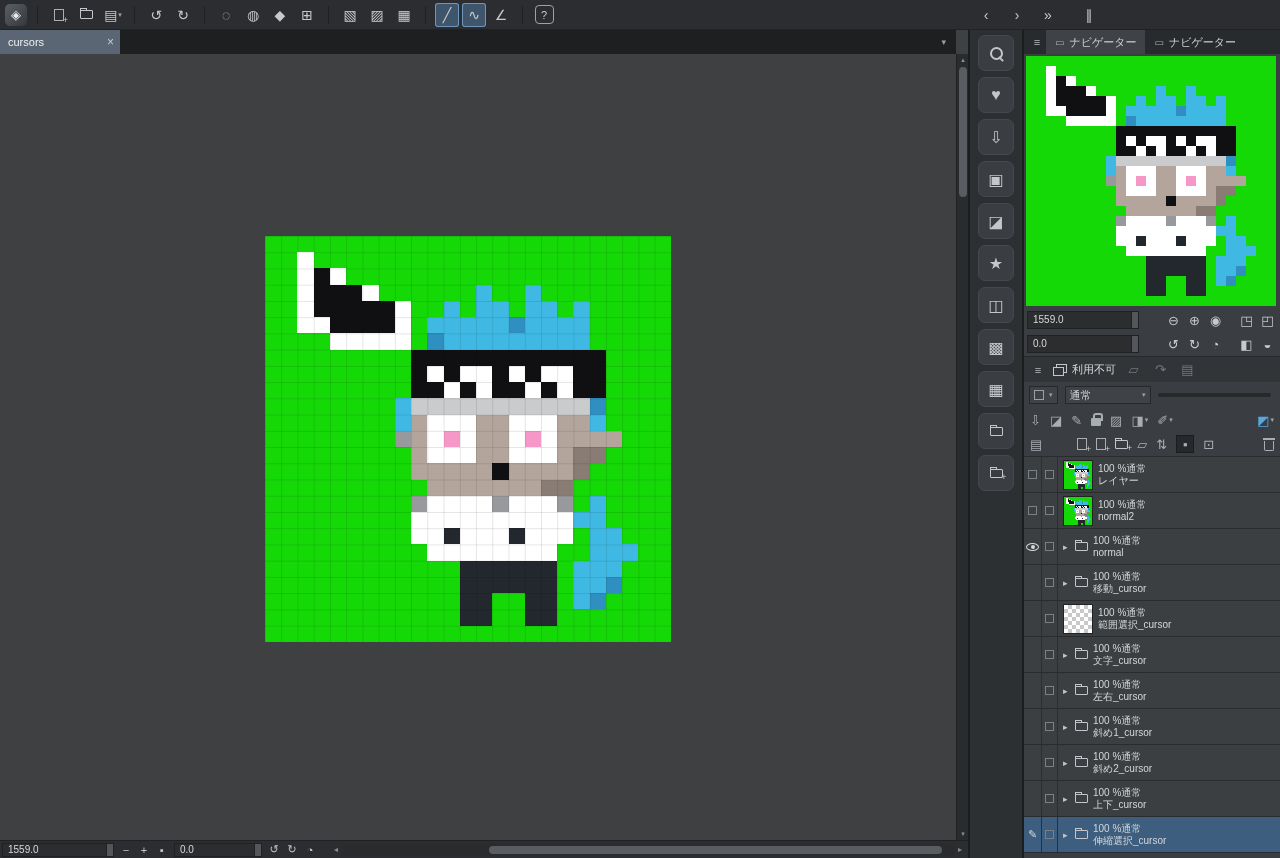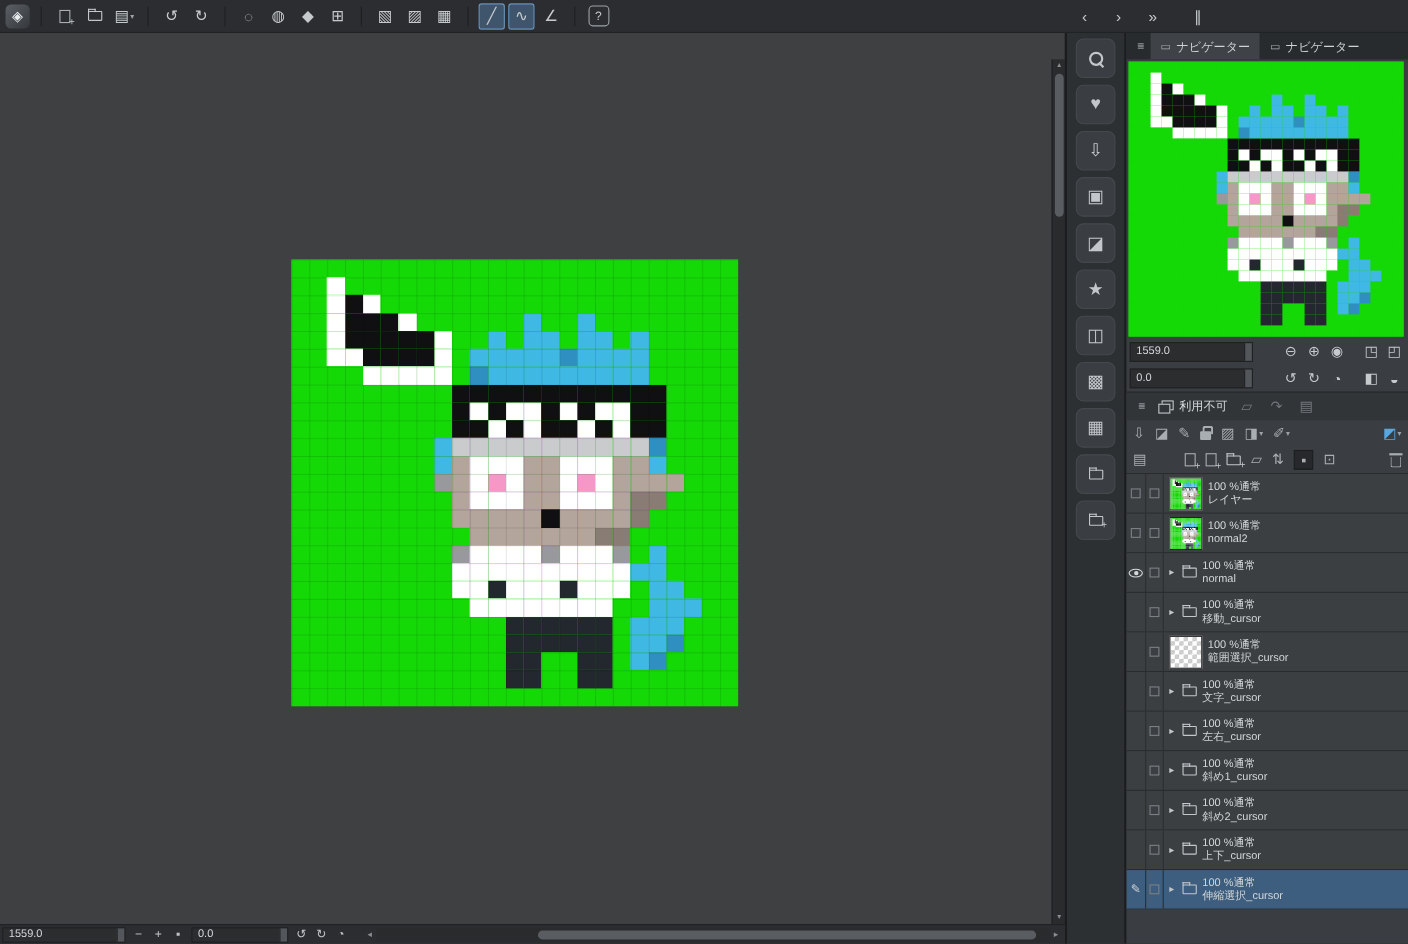--- a/index.html
+++ b/index.html
@@ -190,20 +190,27 @@
         </span>
         <span class="tb-icon">
           <b>»</b>
         </span>
         <span class="tb-icon" style="margin-left: 10px;">
           <b>∥</b>
         </span>
       </div>
   </header>
 
+  <div id="tab-bar">
+    <div class="doc-tab">
+      <span class="doc-tab-label">cursors</span>
+      <span class="doc-tab-close">×</span>
+    </div>
+    <span class="tab-chevron">▾</span>
+  </div>
 
   <div id="canvas-area">
     <div id="artwork">
       <div id="art-grid" class="pa-grid" style="grid-template-columns: repeat(25, 16.24px); grid-auto-rows: 16.24px;">
           <div style="background: rgb(21, 216, 7);"></div>
           <div style="background: rgb(21, 216, 7);"></div>
           <div style="background: rgb(21, 216, 7);"></div>
           <div style="background: rgb(21, 216, 7);"></div>
           <div style="background: rgb(21, 216, 7);"></div>
           <div style="background: rgb(21, 216, 7);"></div>
@@ -1577,20 +1584,31 @@
           </span>
           <span class="ctrl-icon disabled">
             <b>↷</b>
           </span>
           <span class="ctrl-icon disabled">
             <b>▤</b>
           </span>
         </div>
     </div>
 
+    <div id="blend-row">
+      <div class="combo">
+        <span class="swatch-box"></span>
+        <i class="dd">▾</i>
+      </div>
+      <div class="combo" id="blend-select">
+        <span class="lbl">通常</span>
+        <i class="dd">▾</i>
+      </div>
+      <div class="opacity-track"></div>
+    </div>
 
     <div class="lt-row" id="layer-tools1-icons">
         <span class="lt-icon">
           <b>⇩</b>
         </span>
         <span class="lt-icon">
           <b>◪</b>
         </span>
         <span class="lt-icon">
           <b>✎</b>

